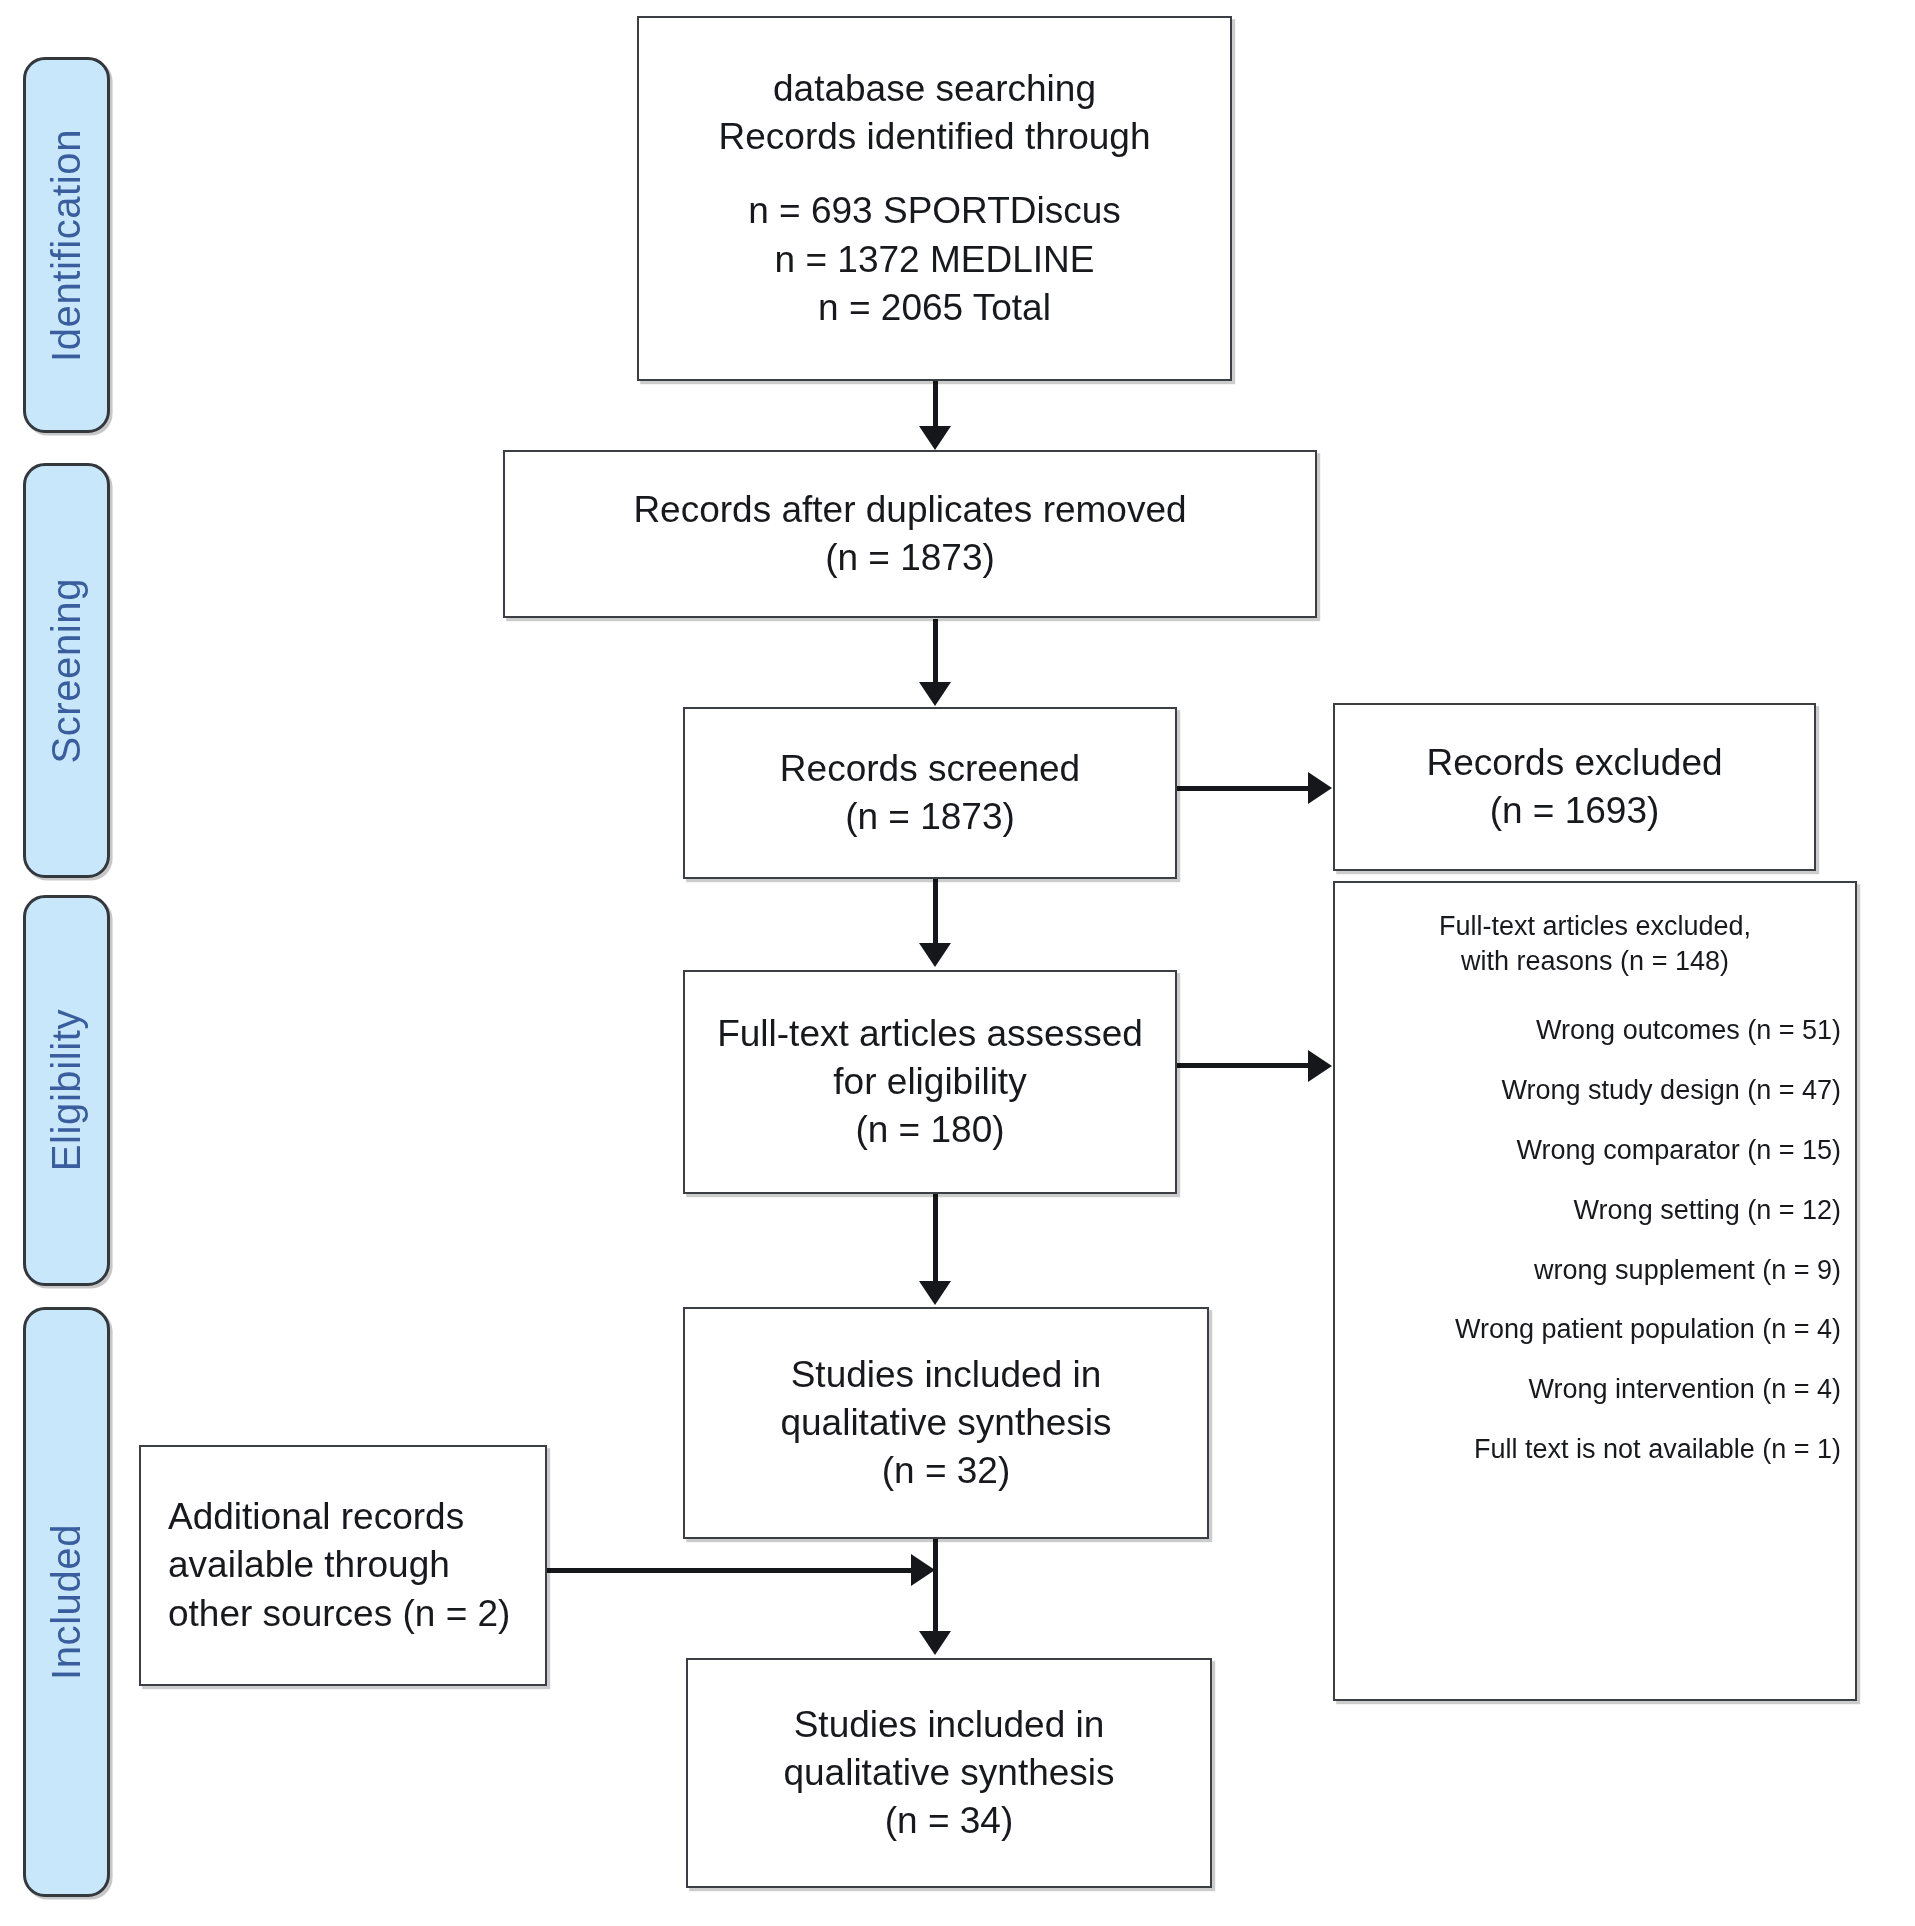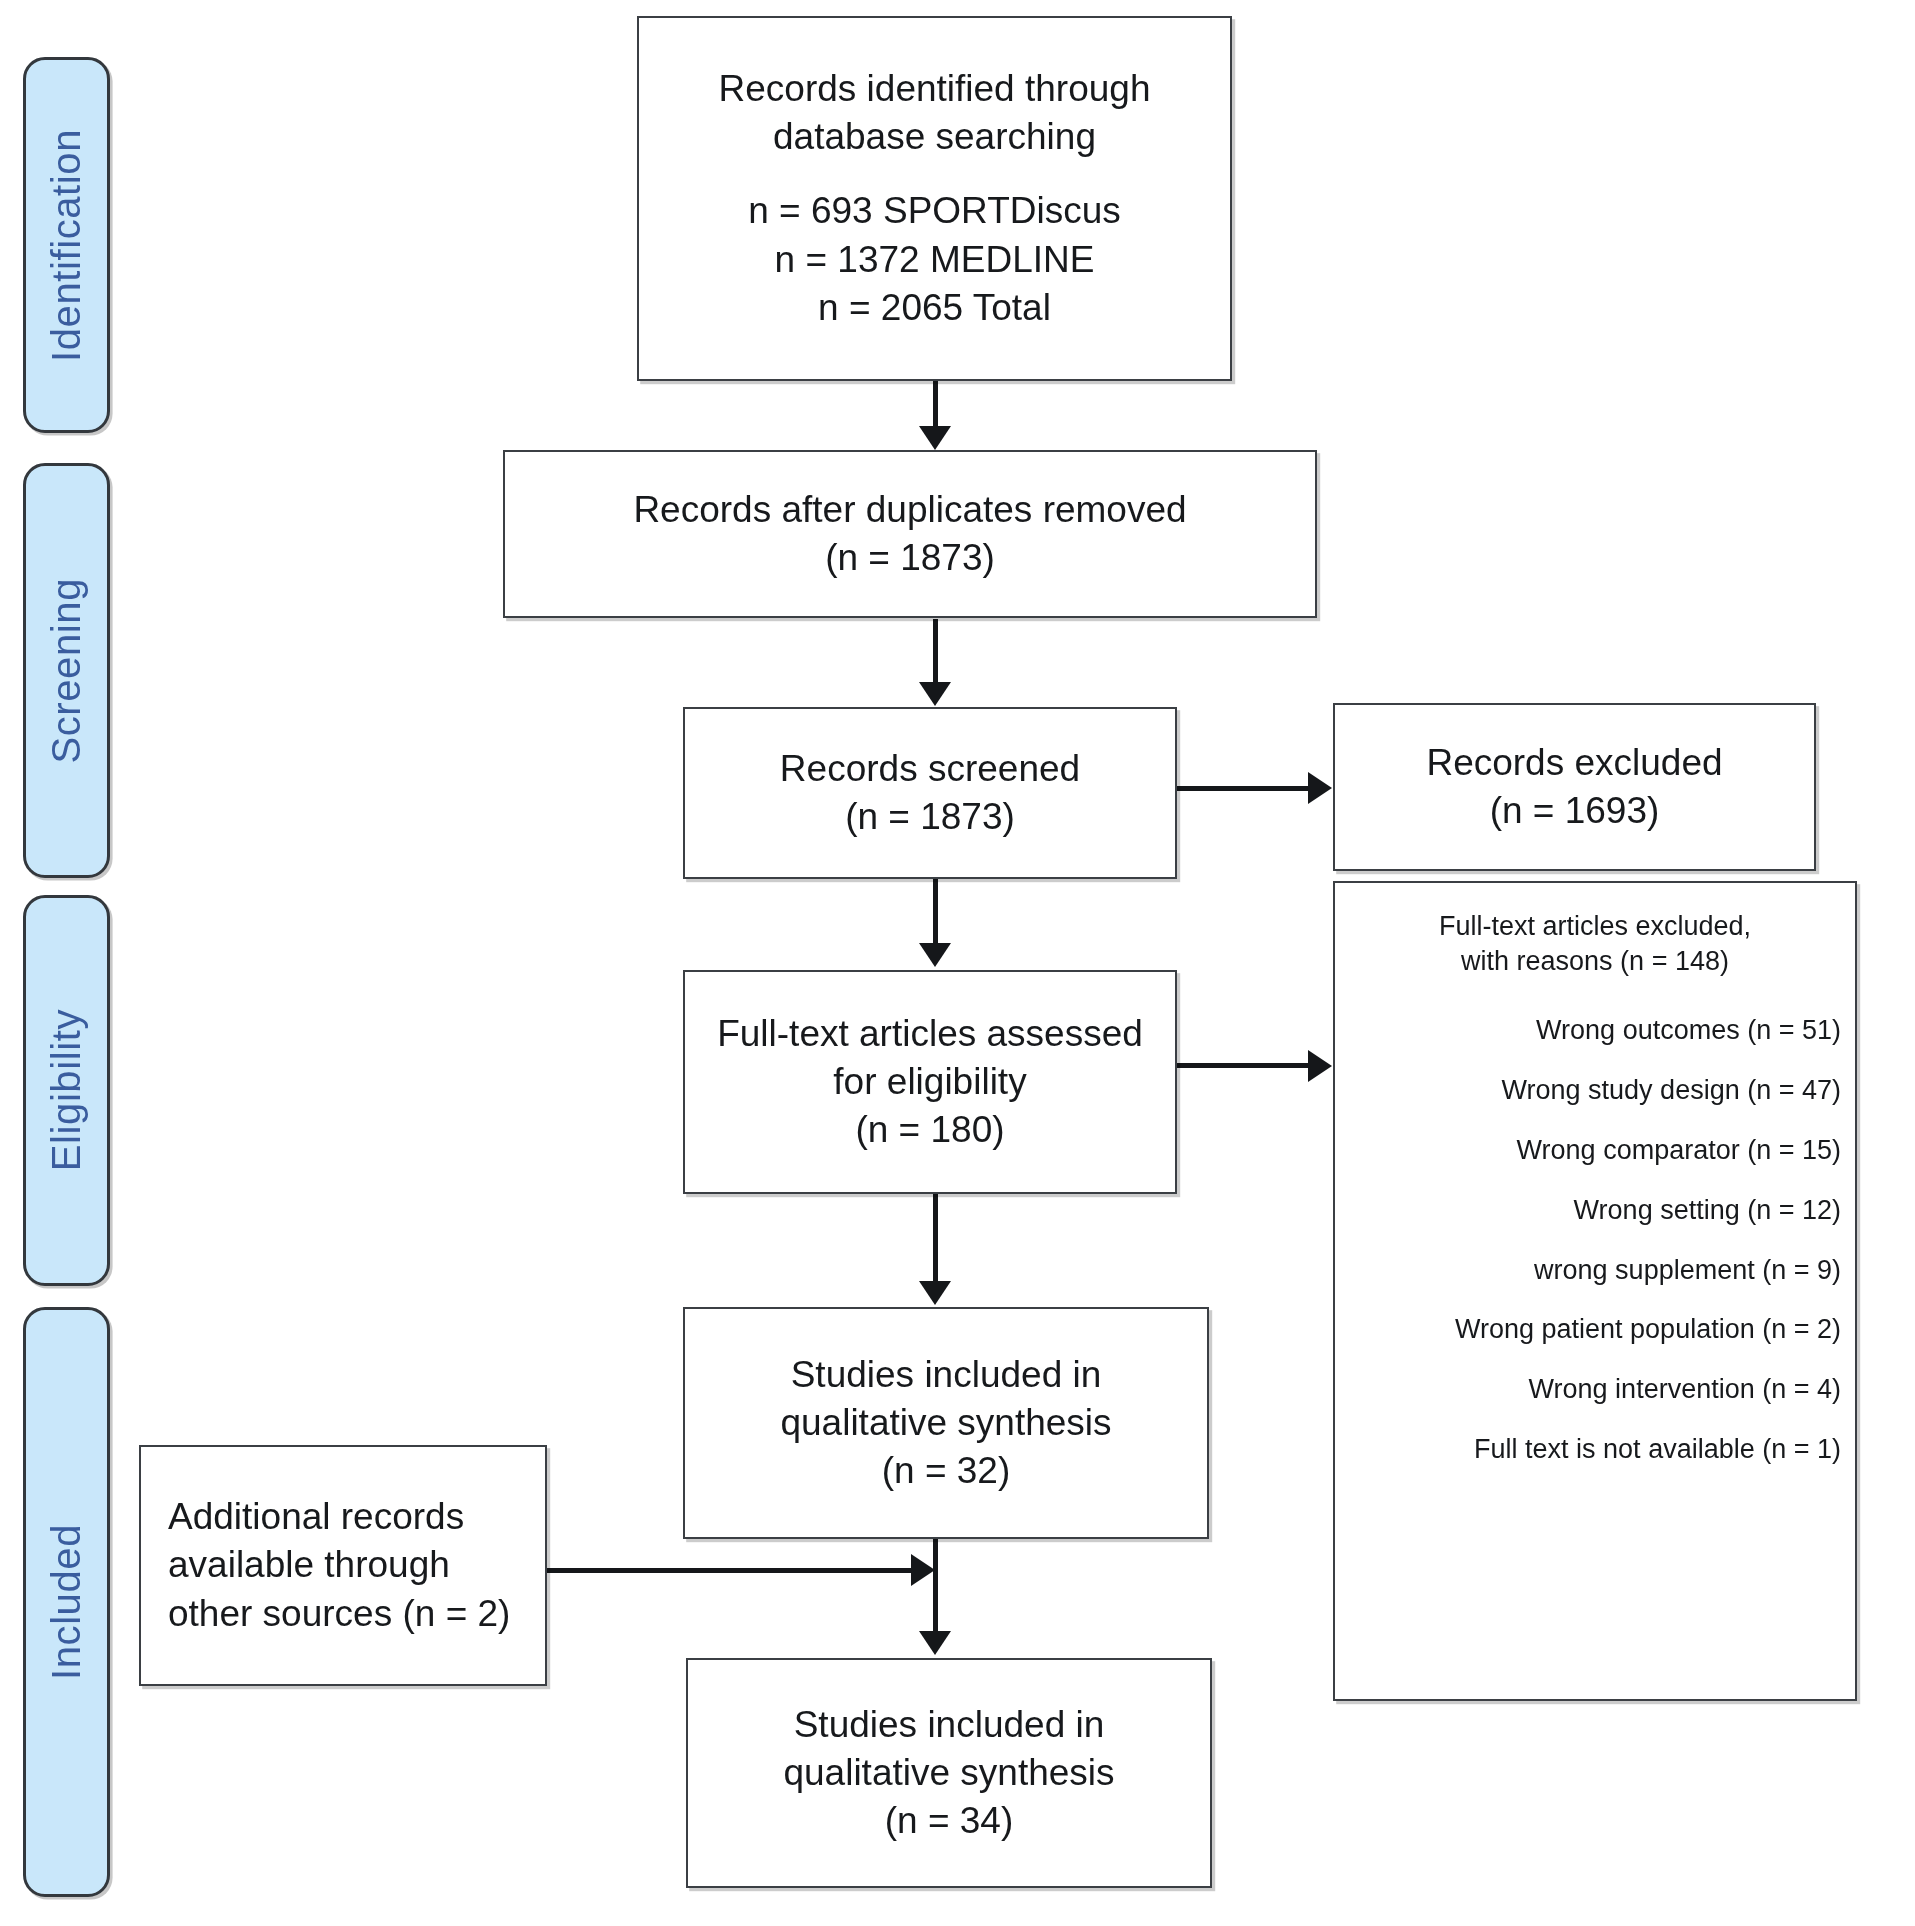--- a/index.html
+++ b/index.html
@@ -143,22 +143,22 @@
   <div class="conn conn-v" style="left:933px; top:1194px; height:90px;"></div>
   <div class="arrow-down" style="left:919px; top:1281px;"></div>
 
   <div class="conn conn-v" style="left:933px; top:1538px; height:95px;"></div>
   <div class="arrow-down" style="left:919px; top:1631px;"></div>
 
   <div class="conn conn-h" style="left:547px; top:1568px; width:367px;"></div>
   <div class="arrow-right" style="left:911px; top:1554px;"></div>
 
   <div class="flow-box" style="left:637px; top:16px; width:595px; height:365px;">
+    <span class="ln">database searching</span>
     <span class="ln">Records identified through</span>
-    <span class="ln">database searching</span>
     <span class="gap"></span>
     <span class="ln">n = 693 SPORTDiscus</span>
     <span class="ln">n = 1372 MEDLINE</span>
     <span class="ln">n = 2065 Total</span>
   </div>
 
   <div class="flow-box" style="left:503px; top:450px; width:814px; height:168px;">
     <span class="ln">Records after duplicates removed</span>
     <span class="ln">(n = 1873)</span>
   </div>
@@ -181,21 +181,21 @@
 
   <div class="flow-box reasons-box" style="left:1333px; top:881px; width:524px; height:820px;">
     <span class="reason-head">Full-text articles excluded,</span>
     <span class="reason-head">with reasons (n = 148)</span>
     <span class="reason-list">
       <span class="reason-item">Wrong outcomes (n = 51)</span>
       <span class="reason-item">Wrong study design (n = 47)</span>
       <span class="reason-item">Wrong comparator (n = 15)</span>
       <span class="reason-item">Wrong setting (n = 12)</span>
       <span class="reason-item">wrong supplement (n = 9)</span>
-      <span class="reason-item">Wrong patient population (n = 2)</span>
+      <span class="reason-item">Wrong patient population (n = 4)</span>
       <span class="reason-item">Wrong intervention (n = 4)</span>
       <span class="reason-item">Full text is not available (n = 1)</span>
     </span>
   </div>
 
   <div class="flow-box" style="left:683px; top:1307px; width:526px; height:232px;">
     <span class="ln">Studies included in</span>
     <span class="ln">qualitative synthesis</span>
     <span class="ln">(n = 32)</span>
   </div>

